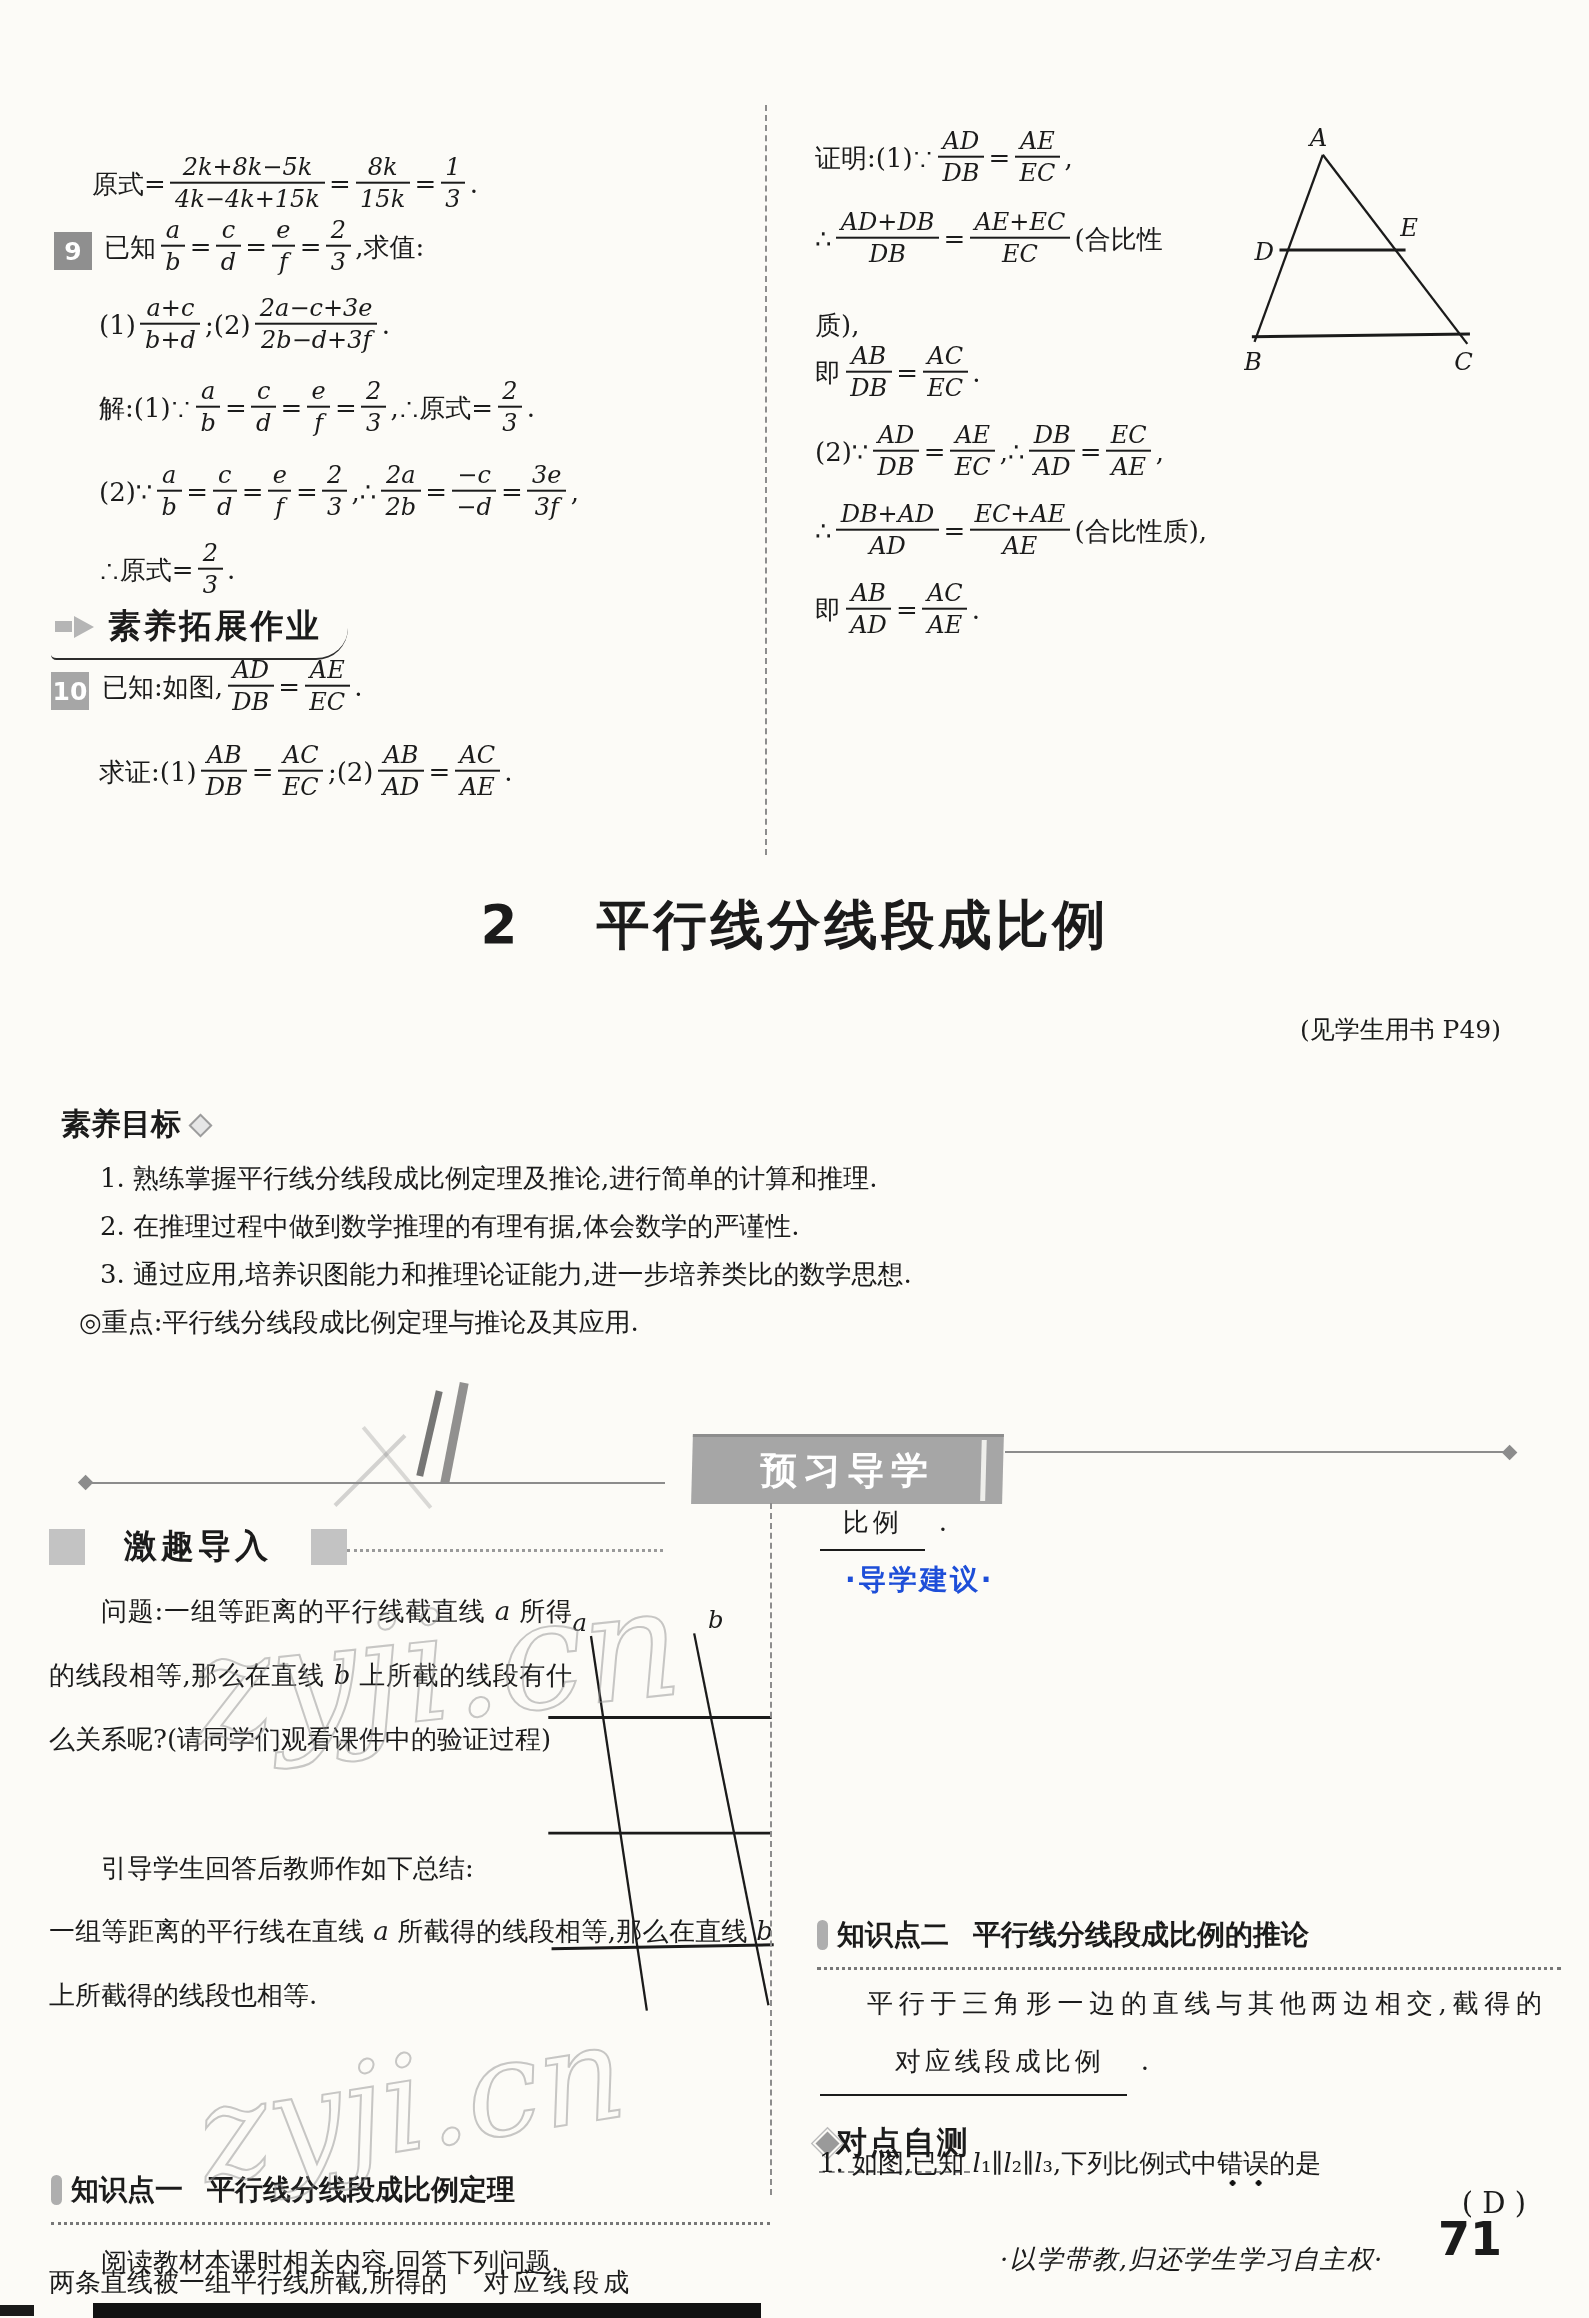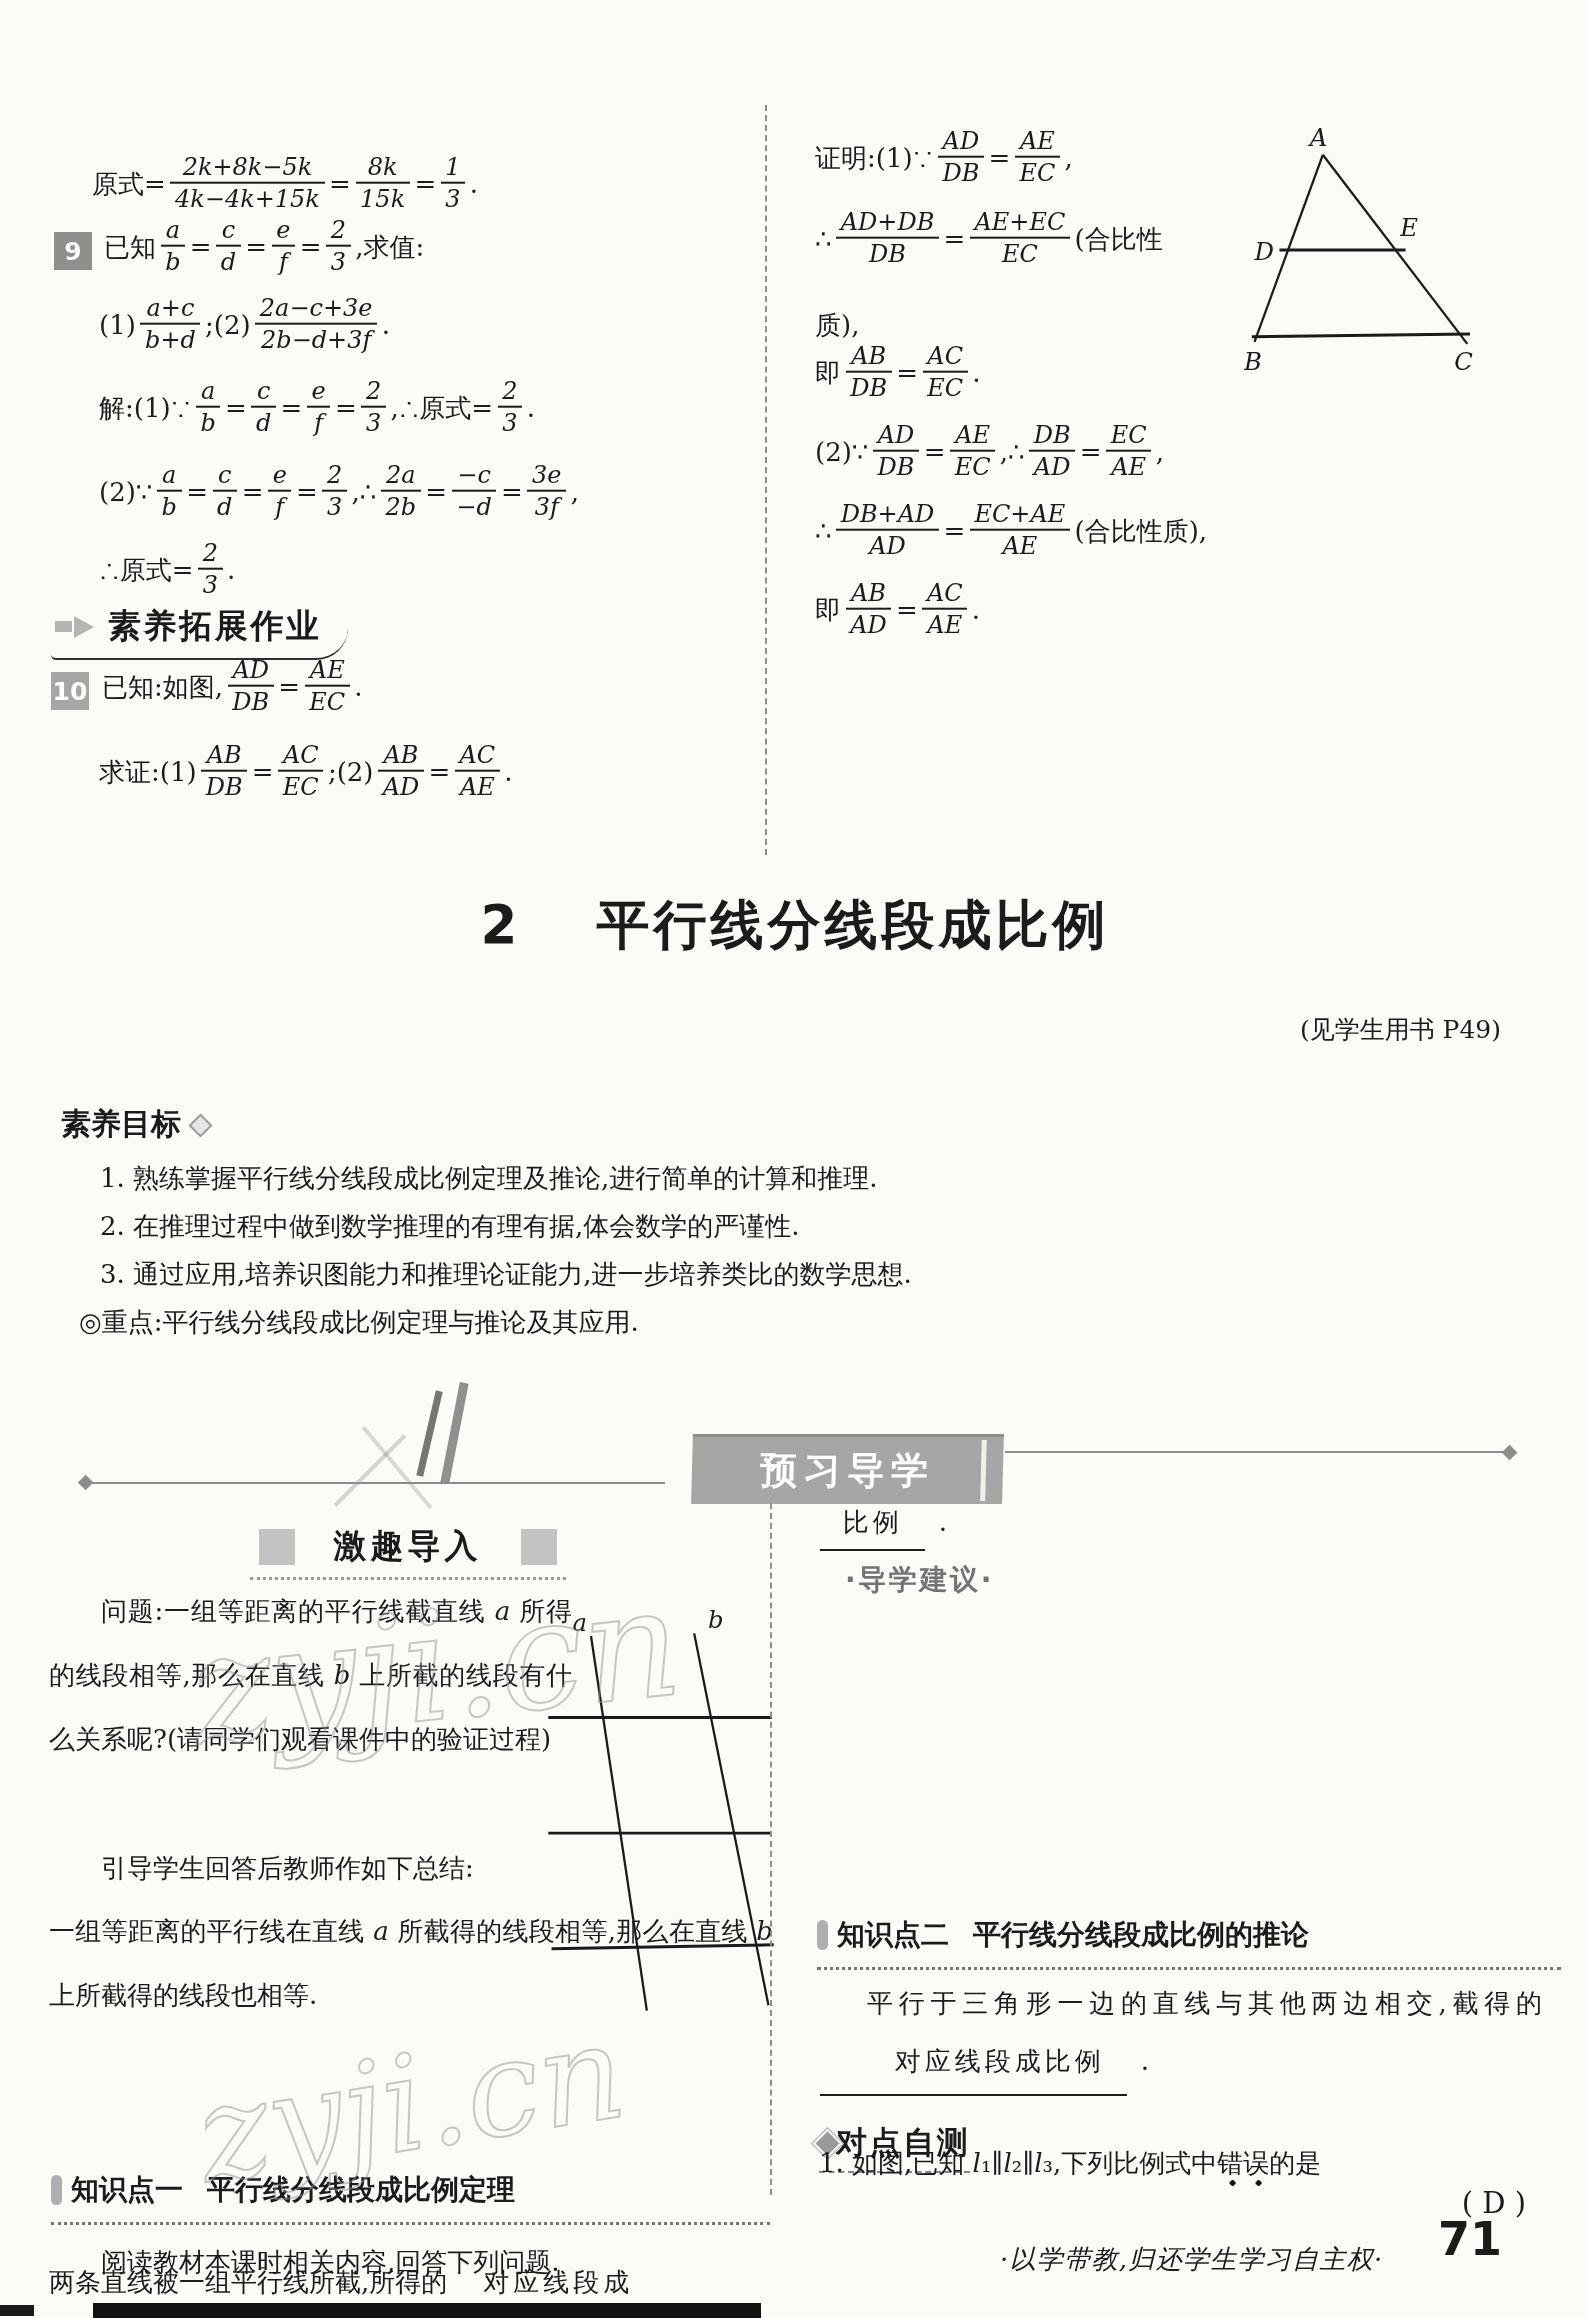--- a/index.html
+++ b/index.html
@@ -28,26 +28,26 @@
              border-bottom:2.6px solid #2d2d2d;padding:0 26px 9.2px 4px;border-radius:0 0 32px 5.3px;}
   .hw-arrow{width:0;height:0;border-top:11.2px solid transparent;border-bottom:11.2px solid transparent;
             border-left:20px solid #b5b5b5;}
   .hw-arrow-tail{width:17px;height:10.5px;background:#b5b5b5;margin-right:-13px;}
   .hw-text{font-size:33px;letter-spacing:2.6px;}
   .kp{position:absolute;display:flex;align-items:flex-start;gap:24px;border-bottom:3.3px dotted #777;
       padding:0 0 13px 20px;}
   .kp::before{content:"";position:absolute;left:0;top:4px;width:10.5px;height:30px;background:#aeaeae;border-radius:5.3px;}
   .kp-label{font-size:28px;white-space:nowrap;}
   .kp-title{font-size:28px;white-space:nowrap;}
-  .jq{position:absolute;display:flex;flex-direction:column;align-items:center;justify-content:space-between;}
+  .jq{position:absolute;display:flex;flex-direction:row;align-items:center;}
   .jq-row{display:flex;align-items:center;gap:39px;}
   .jq-sq{width:36px;height:36px;background:#c3c3c3;}
   .jq-title{font-size:33px;letter-spacing:4px;}
   .jq-dot{margin-top:8px;width:316px;border-bottom:3.3px dotted #9a9a9a;}
-  .advice{font-size:28px;color:#737373;letter-spacing:2.6px;}
+  .advice{font-size:28px;color:#1d4ed8;letter-spacing:2.6px;}
   .selftest{position:absolute;display:flex;align-items:center;border-bottom:2.6px dashed #888;padding-bottom:6.6px;margin-top:36px;}
   .st-icon{width:17px;height:17px;background:#9a9a9a;transform:rotate(45deg);box-shadow:0 0 0 2px #fcfbf7,0 0 0 3.3px #bbb;}
   .st-text{font-size:31px;letter-spacing:2.6px;}
   .goal-icon{display:inline-block;width:13px;height:13px;border:2.6px solid #9c9c9c;transform:rotate(45deg);margin-left:10.5px;background:#e6e6e6;}
   
   .banner-box{position:absolute;left:692px;top:1434px;width:311px;height:67px;background:#a6a6a6;
               display:flex;align-items:center;justify-content:center;transform:skewX(-1.5deg);
               border-top:3.3px solid #8d8d8d;}
   .banner-box::after{content:"";position:absolute;right:17px;top:2.6px;bottom:2.6px;width:4.6px;background:#fcfbf7;opacity:.85;}
   .banner-text{color:#fff;font-size:37px;letter-spacing:6.6px;}

